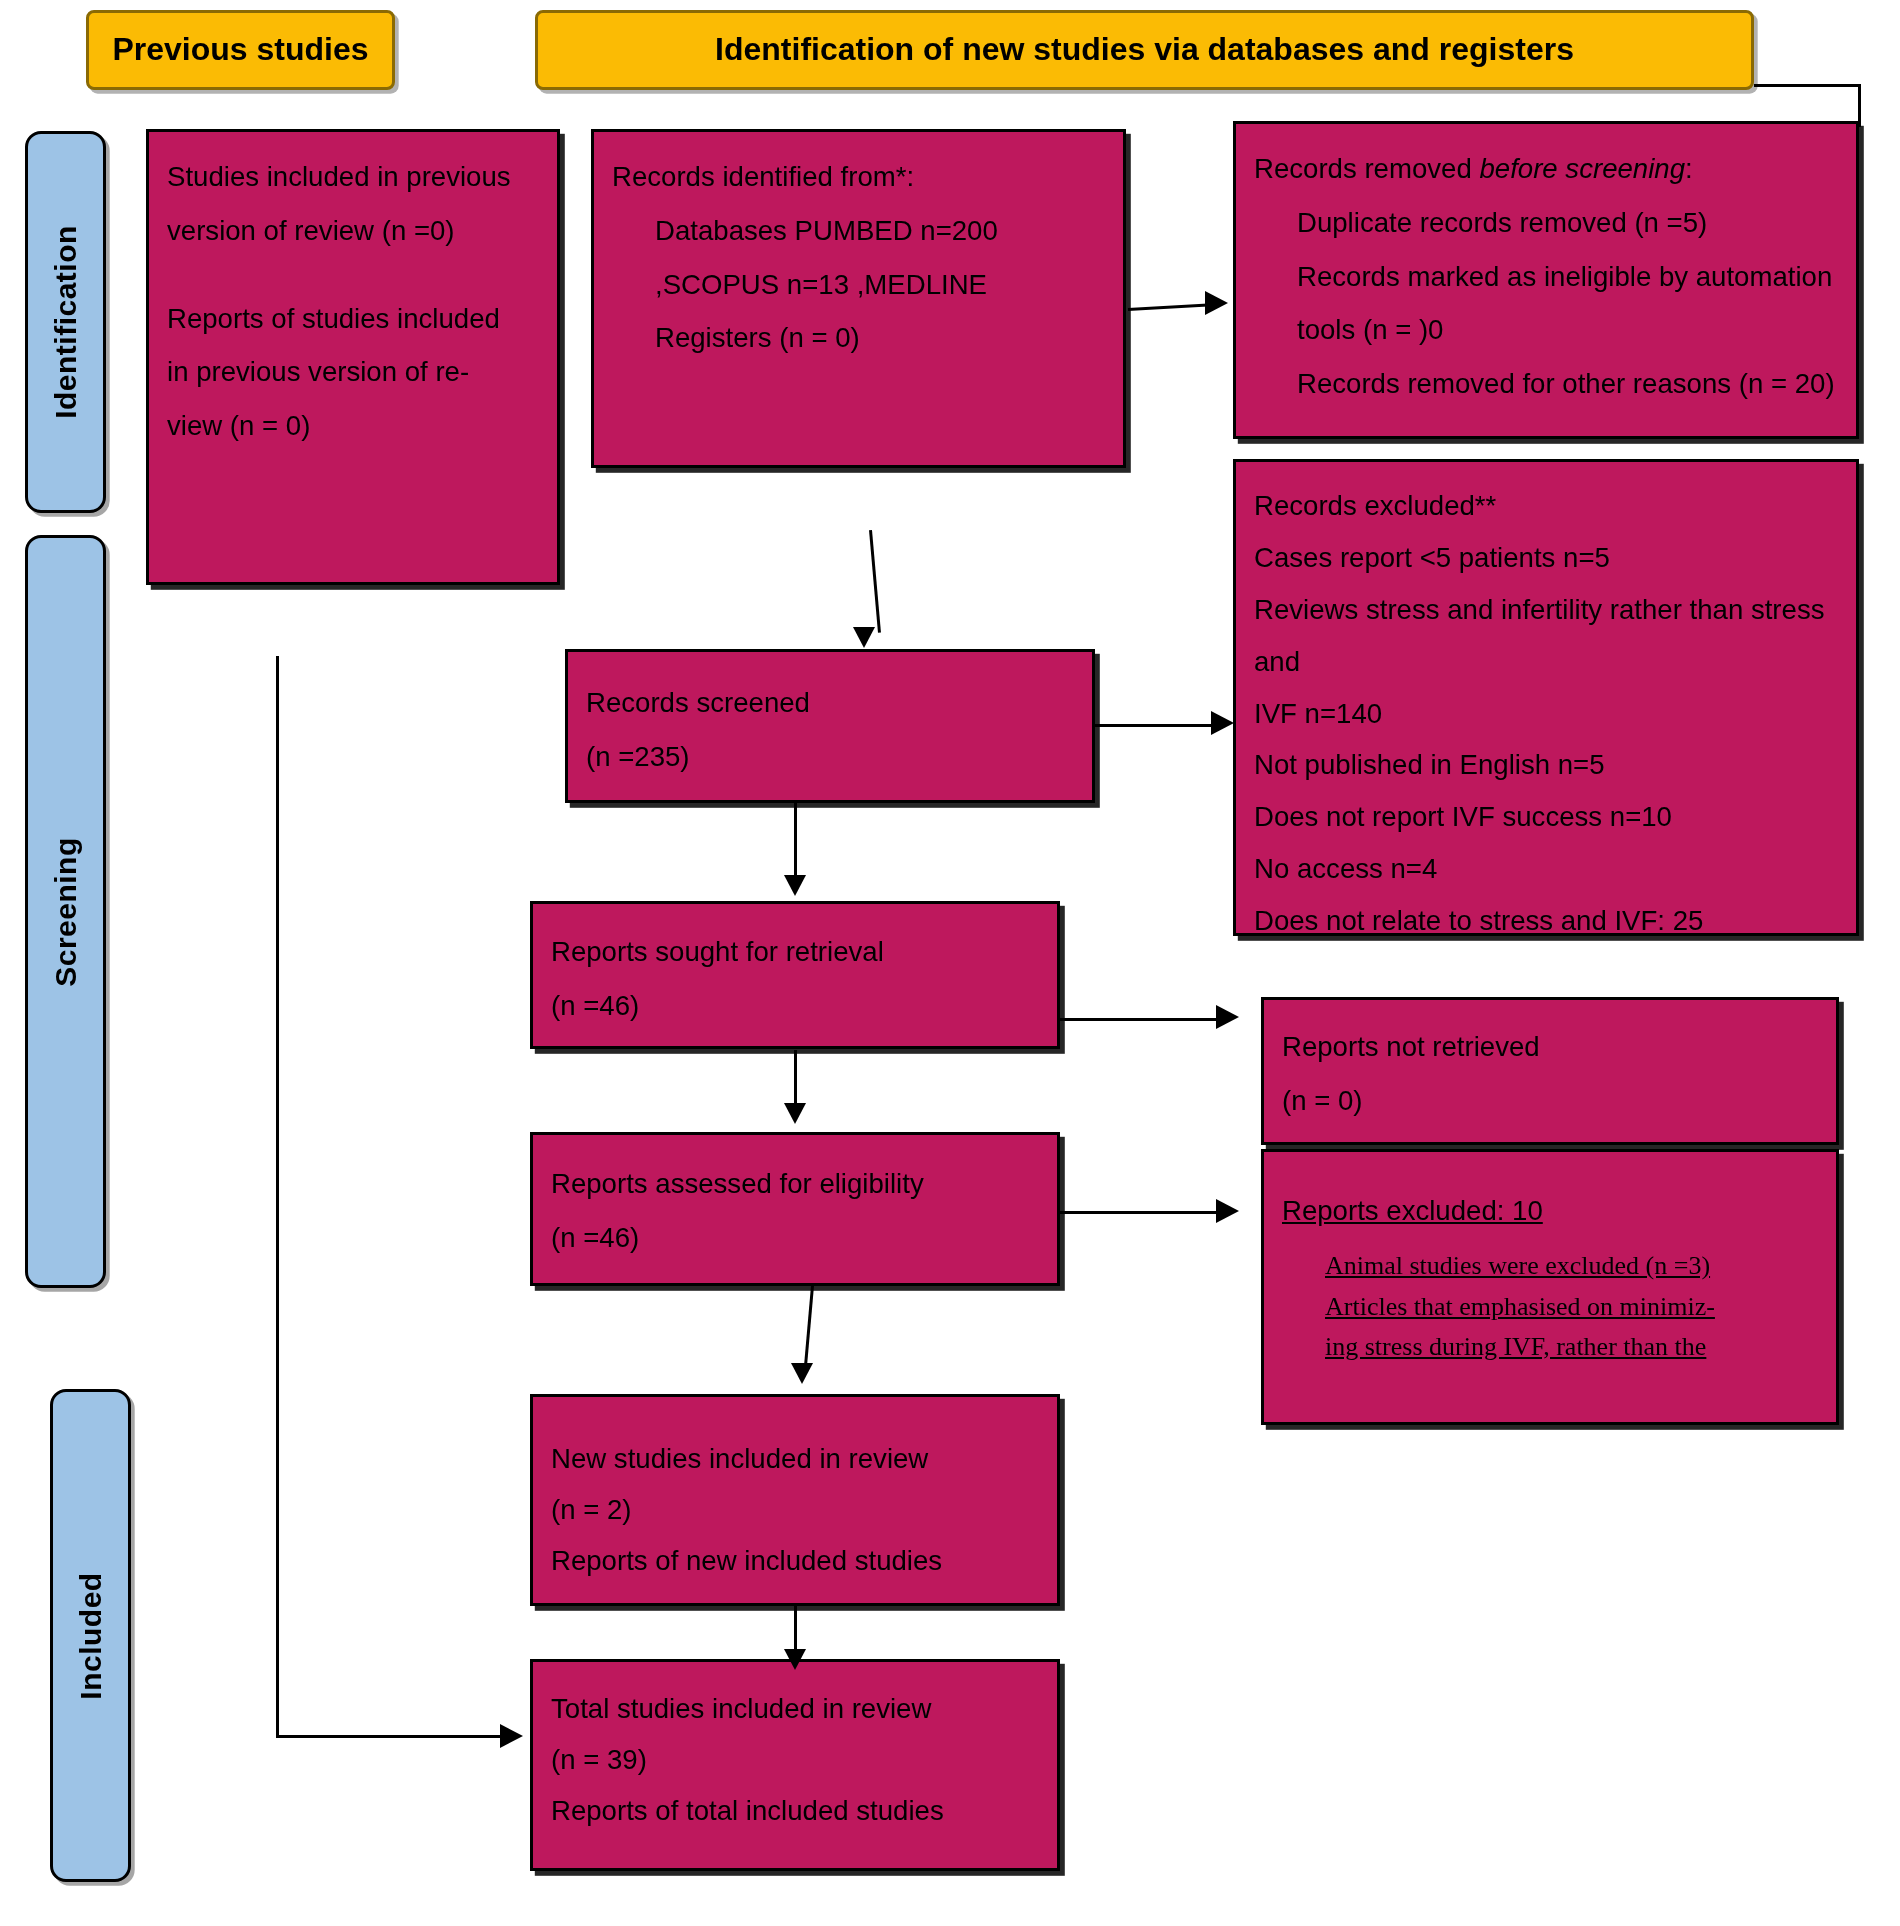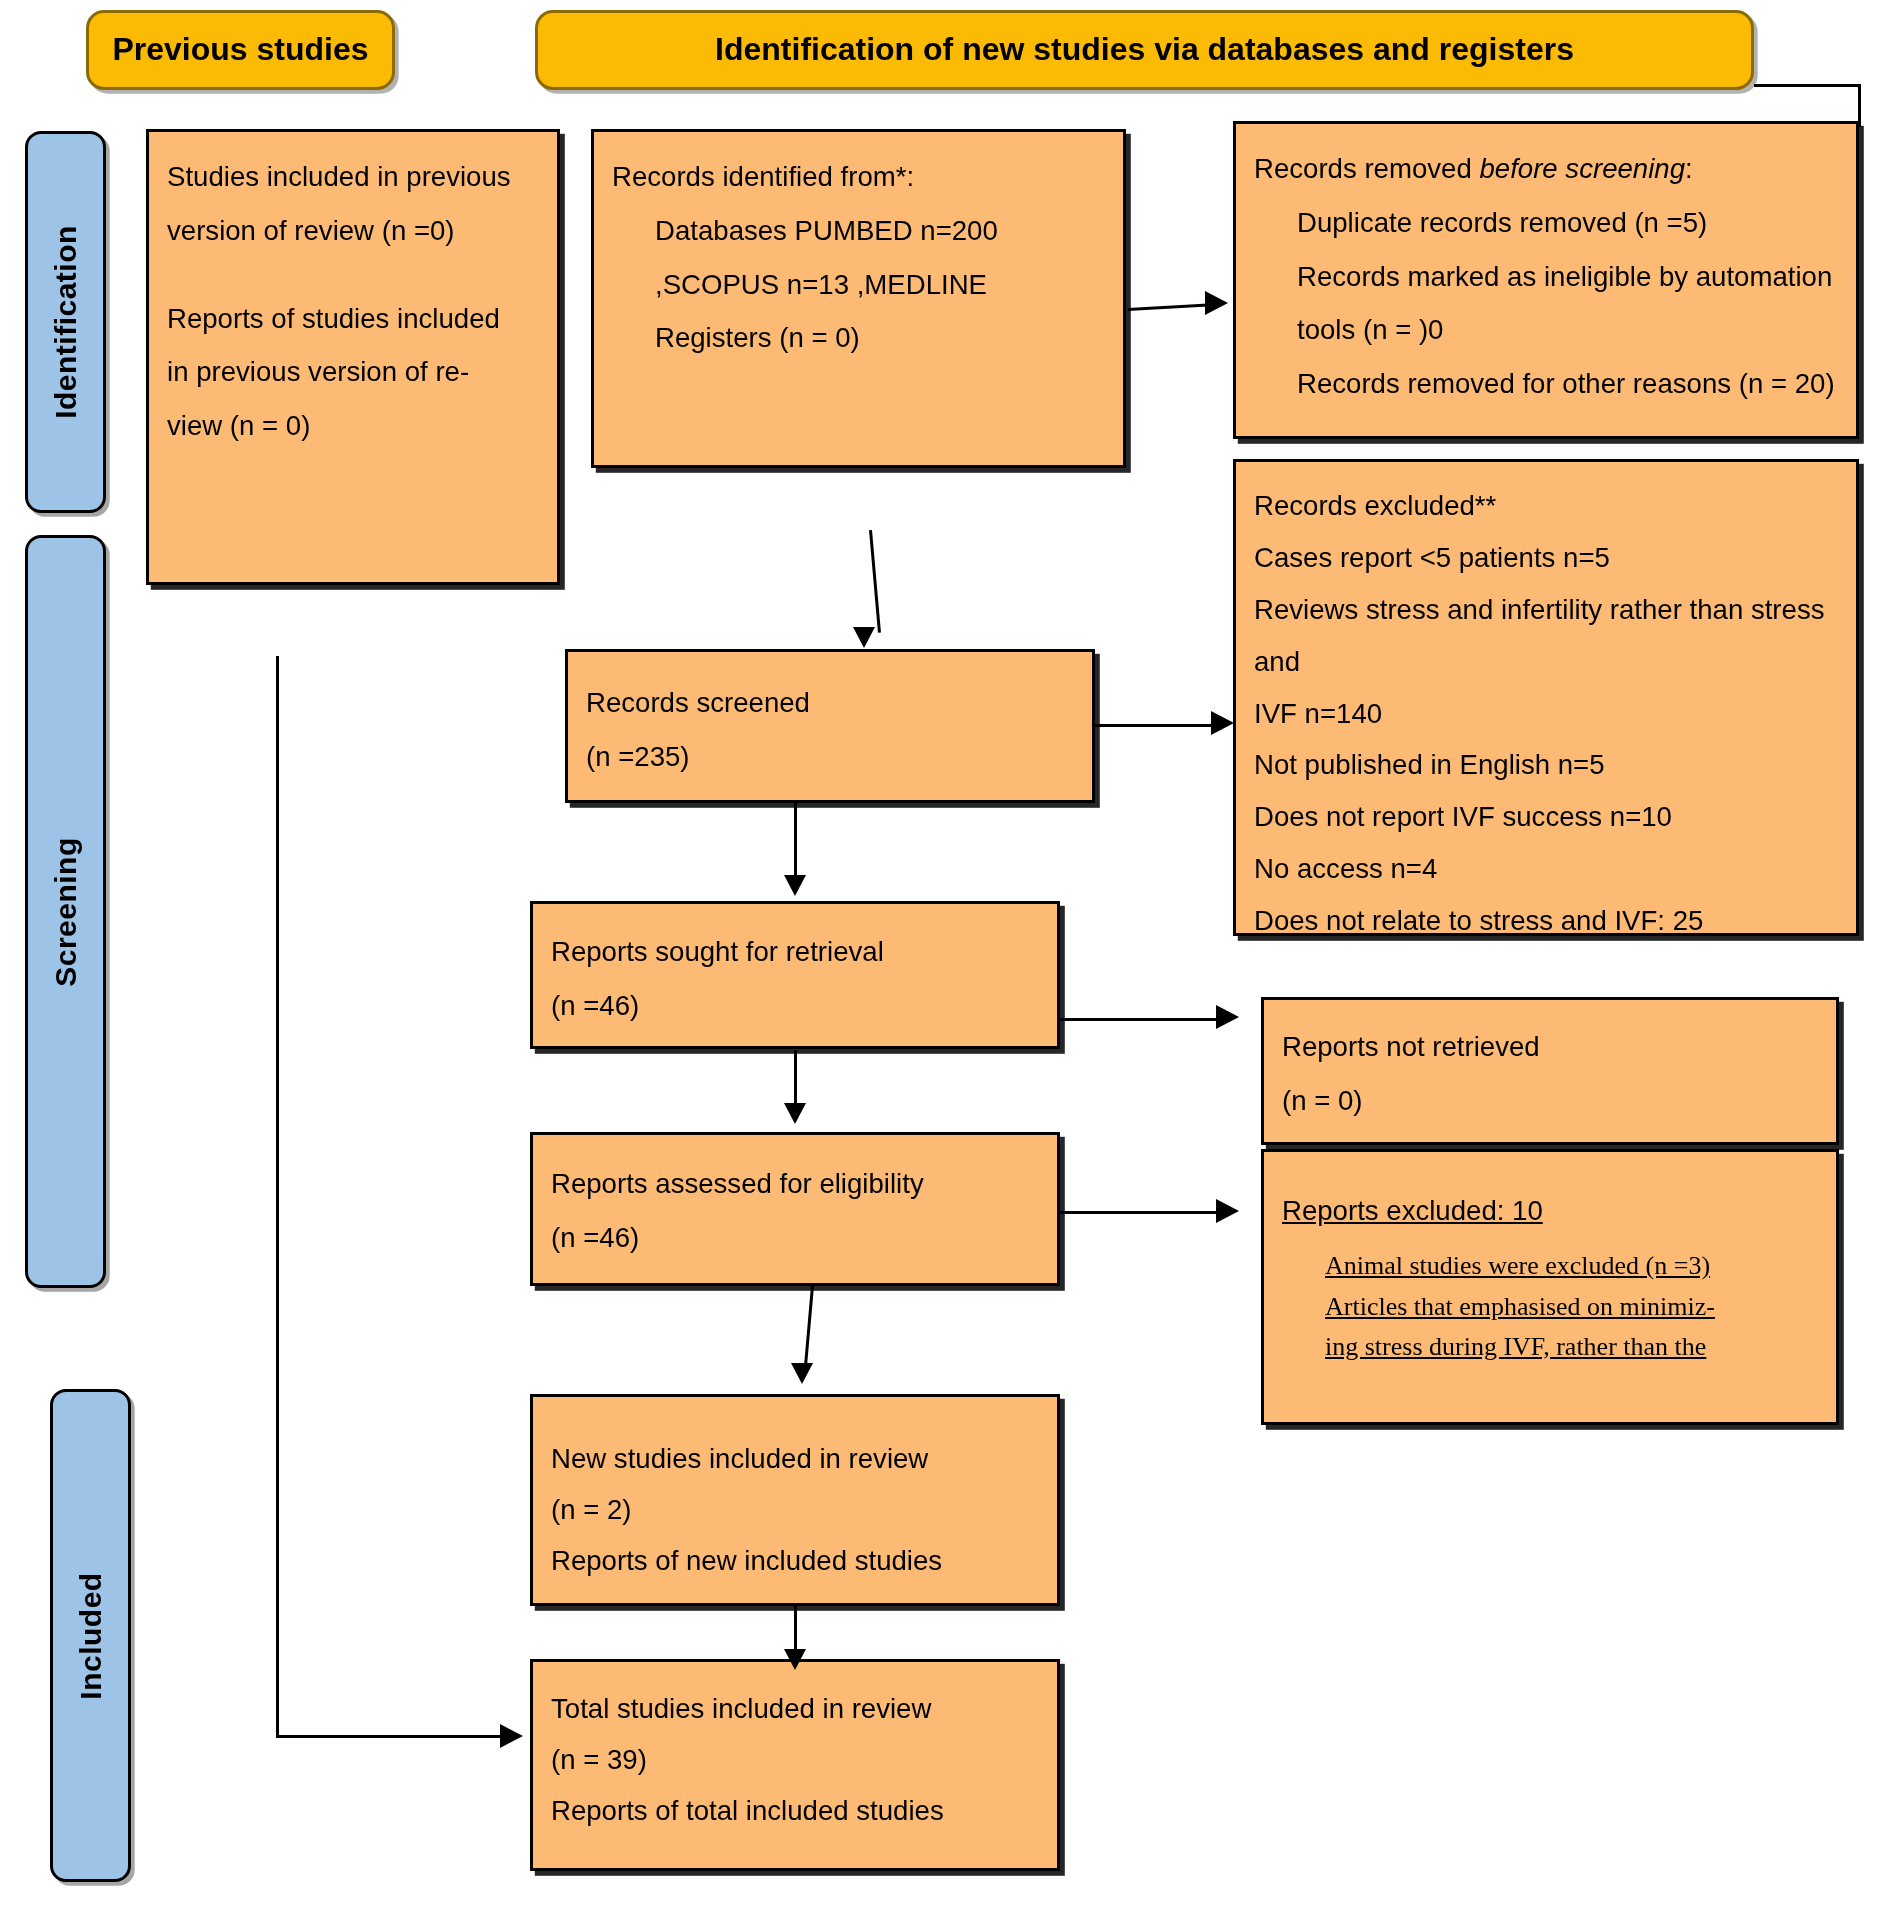--- a/index.html
+++ b/index.html
@@ -11,21 +11,21 @@
     height:1926px;
     background:#fff;
     overflow:hidden;
   }
 
   
   .banner{
     position:absolute;
     background:#FBBB04;
     border:3.2px solid #8a6a04;
-    border-radius:18px;
+    border-radius:8px;
     box-sizing:border-box;
     display:flex;
     align-items:center;
     justify-content:center;
     font-weight:bold;
     color:#000;
     box-shadow:3.7px 3.7px 0 rgba(0,0,0,0.30);
     text-align:center;
     line-height:1.1;
   }
@@ -47,21 +47,21 @@
     white-space:nowrap;
     font-weight:bold;
     font-size:30px;
     letter-spacing:0.5px;
     color:#000;
   }
 
   
   .box{
     position:absolute;
-    background:#fdba74;
+    background:#be185d;
     border:3.2px solid #000;
     box-sizing:border-box;
     box-shadow:4.8px 4.8px 0 rgba(0,0,0,0.85);
     padding:18px 18px;
     font-size:27.6px;
     line-height:1.95;
     color:#000;
     overflow:hidden;
   }
   .box .indent{ padding-left:43px; }

